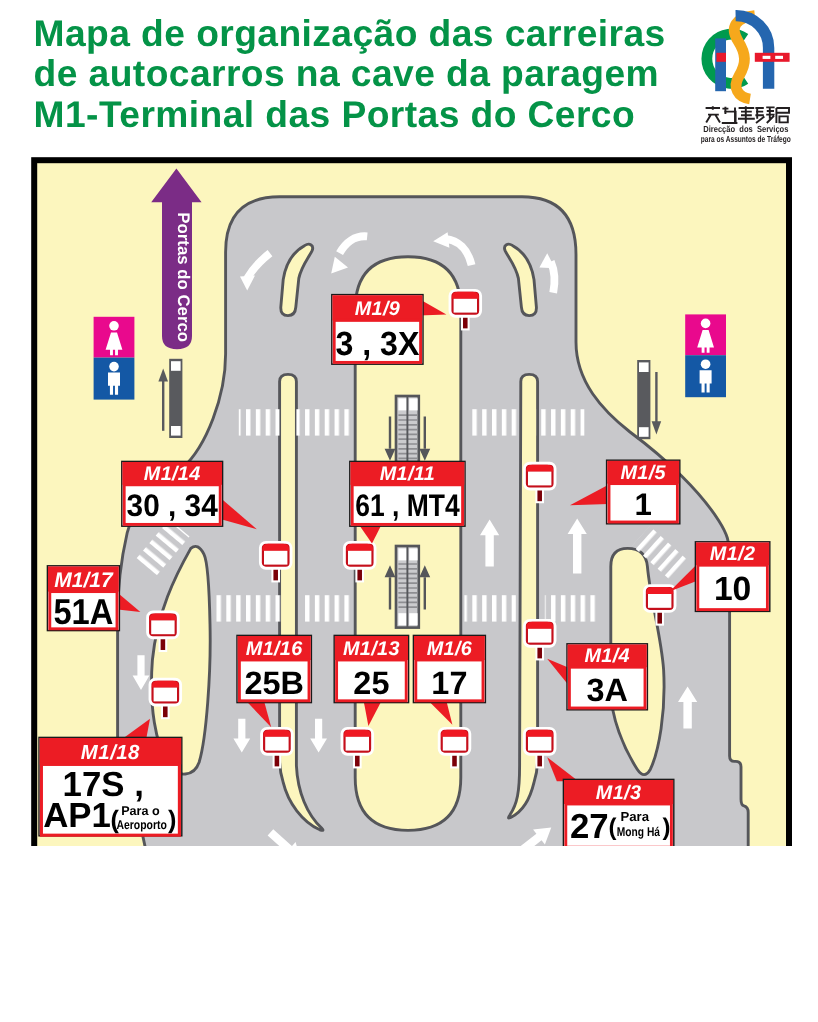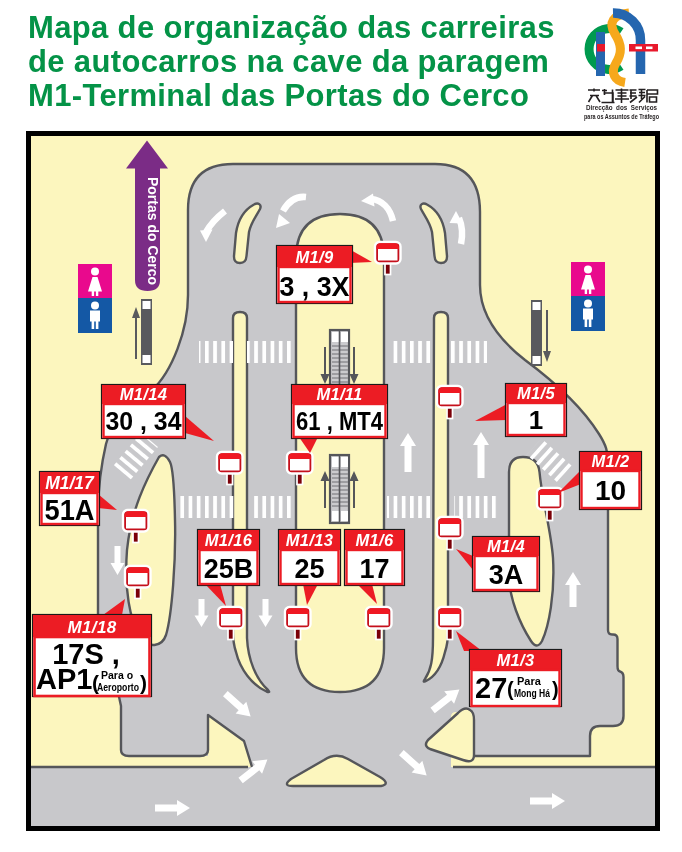--- a/index.html
+++ b/index.html
@@ -1,16 +1,16 @@
 <!DOCTYPE html>
 <html><head>
 <meta charset="utf-8">
 <style>
 html,body{margin:0;padding:0;background:#fff;}
-#page{position:relative;width:682px;height:852px;background:#fff;overflow:hidden;
+#page{position:relative;width:682px;height:705px;background:#fff;overflow:hidden;
 font-family:"Liberation Sans",sans-serif;}
 svg text{font-family:"Liberation Sans",sans-serif;}
 </style>
 </head>
 <body>
 <div id="page">
 <svg width="682" height="852" viewBox="0 0 682 852">
 <defs>
 <pattern id="cw" patternUnits="userSpaceOnUse" width="8.2" height="24">
   <rect x="0" y="0" width="3.7" height="24" fill="#ffffff"></rect>

